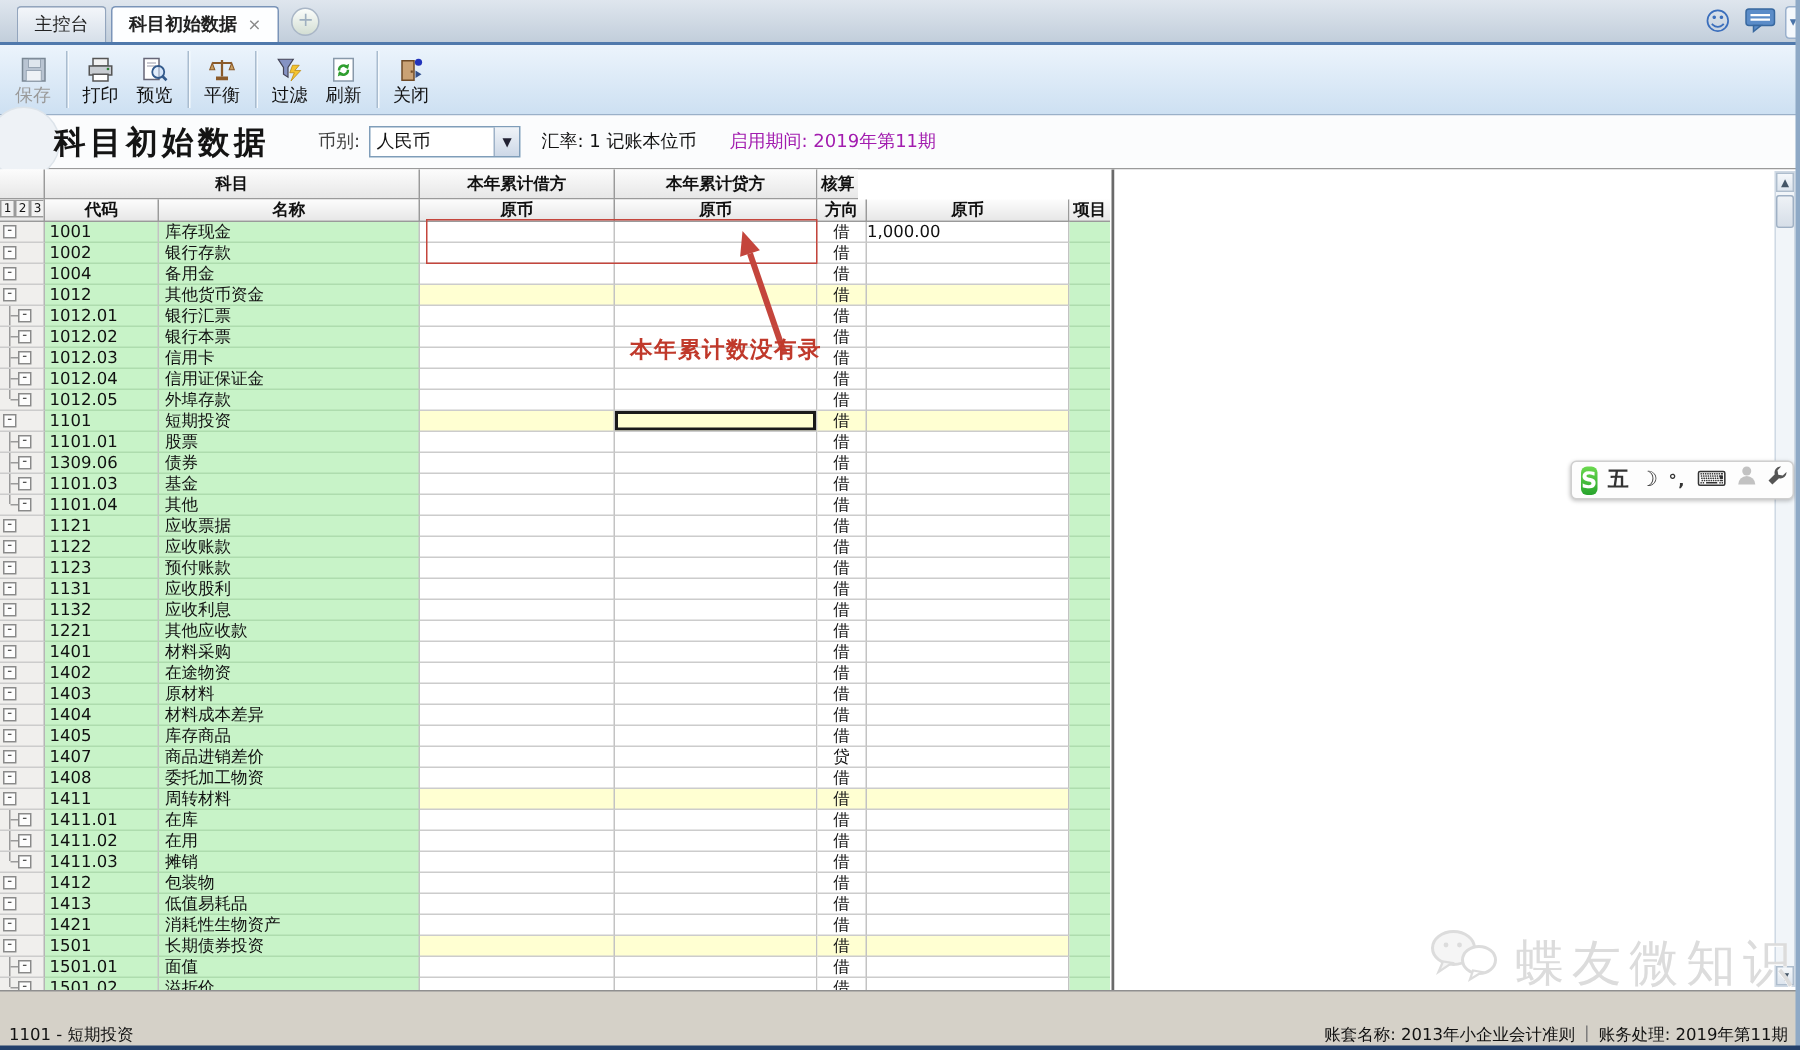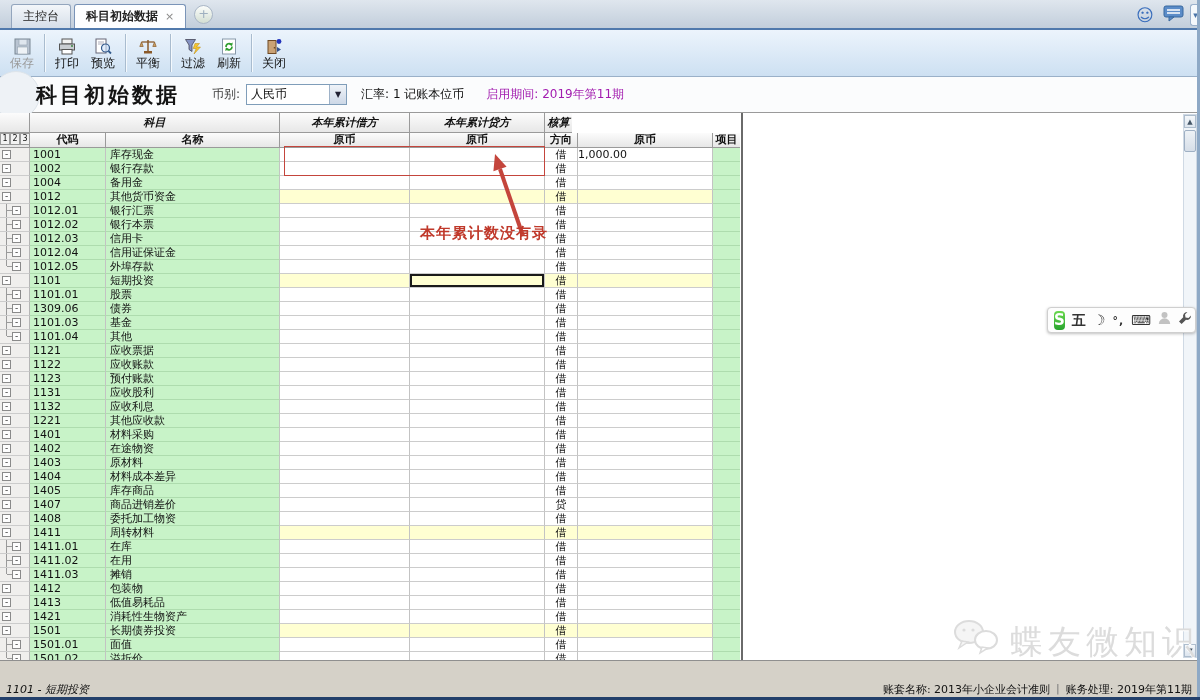--- a/index.html
+++ b/index.html
@@ -44,21 +44,21 @@
     font-size:8px;line-height:19px;text-align:center;color:#223;}
   .ratetext{font-size:12px;color:#111;margin-left:14px;}
   .periodtext{font-size:12px;color:#a21caf;margin-left:22px;}
 
   
   .gridwrap{position:absolute;top:113px;left:0;width:741px;height:547px;background:#fff;border-right:2px solid #6a6a6a;box-sizing:content-box;}
   .gh{display:flex;}
   .ghc{box-sizing:border-box;border-right:1px solid #9a9a9a;border-bottom:1px solid #9a9a9a;
     background:linear-gradient(#fcfcfc,#e7e7e7);font-size:11px;font-weight:bold;color:#111;
     text-align:center;overflow:hidden;white-space:nowrap;}
-  .gh1 .ghc{height:20px;line-height:20px;font-style:italic;}
+  .gh1 .ghc{height:20px;line-height:20px;}
   .gh2 .ghc{height:15px;line-height:14px;}
   .lvlbox{display:inline-block;width:8px;height:10px;border:1px solid #9a9a9a;font-size:8px;line-height:10px;
     font-weight:normal;vertical-align:2px;background:#f2f2f2;}
   .gridbody{height:512px;overflow:hidden;}
   .grow{display:flex;height:14px;}
   .c{box-sizing:border-box;height:14px;line-height:13px;font-size:11px;color:#111;
     border-right:1px solid #c3c3c3;border-bottom:1px solid #cccccc;overflow:hidden;white-space:nowrap;}
   .c.tree{width:30px;background:#f0efed;position:relative;border-right:1px solid #b5b5b5;}
   .c.code{width:76px;background:#c8f3c8;padding-left:3px;border-bottom-color:#aedcae;}
   .c.name{width:174px;background:#c8f3c8;padding-left:4px;border-bottom-color:#aedcae;}
@@ -99,21 +99,21 @@
   .slogo{width:19px;height:19px;border-radius:4px;background:linear-gradient(#6bd94f,#27a32c);
     color:#fff;font-weight:bold;font-size:15px;line-height:19px;text-align:center;}
   .sitem{font-size:14px;color:#333;line-height:19px;}
   .sitem.wubi{font-weight:bold;font-size:14px;}
   .sitem.punct{font-size:11px;font-weight:bold;letter-spacing:1px;}
   .sitem.gray{color:#b8b8b8;}
 
   
   .bottompanel{position:absolute;top:660px;left:0;right:0;height:40px;background:#d5d1c8;border-top:1px solid #8f8f8f;}
   .statusrow{position:absolute;top:682px;left:0;right:0;height:15px;font-size:11px;color:#111;}
-  .statusleft{position:absolute;left:6px;top:0;font-style:italic;}
+  .statusleft{position:absolute;left:6px;top:0;}
   .statusright{position:absolute;right:8px;top:0;display:flex;gap:6px;}
   .statusright .sep{color:#777;}
   .bottomedge{position:absolute;bottom:0;left:0;right:0;height:3px;background:#23406b;z-index:9;}
   .rightedge{position:absolute;top:0;right:0;width:3px;height:100%;background:#8ea9c6;z-index:8;}
 
   
   .watermark{position:absolute;left:952px;top:618px;z-index:7;display:flex;align-items:center;gap:10px;
     color:#dcdcdc;font-size:33px;letter-spacing:5px;text-shadow:0 1px 0 #fff;}
 </style>
 </head>

